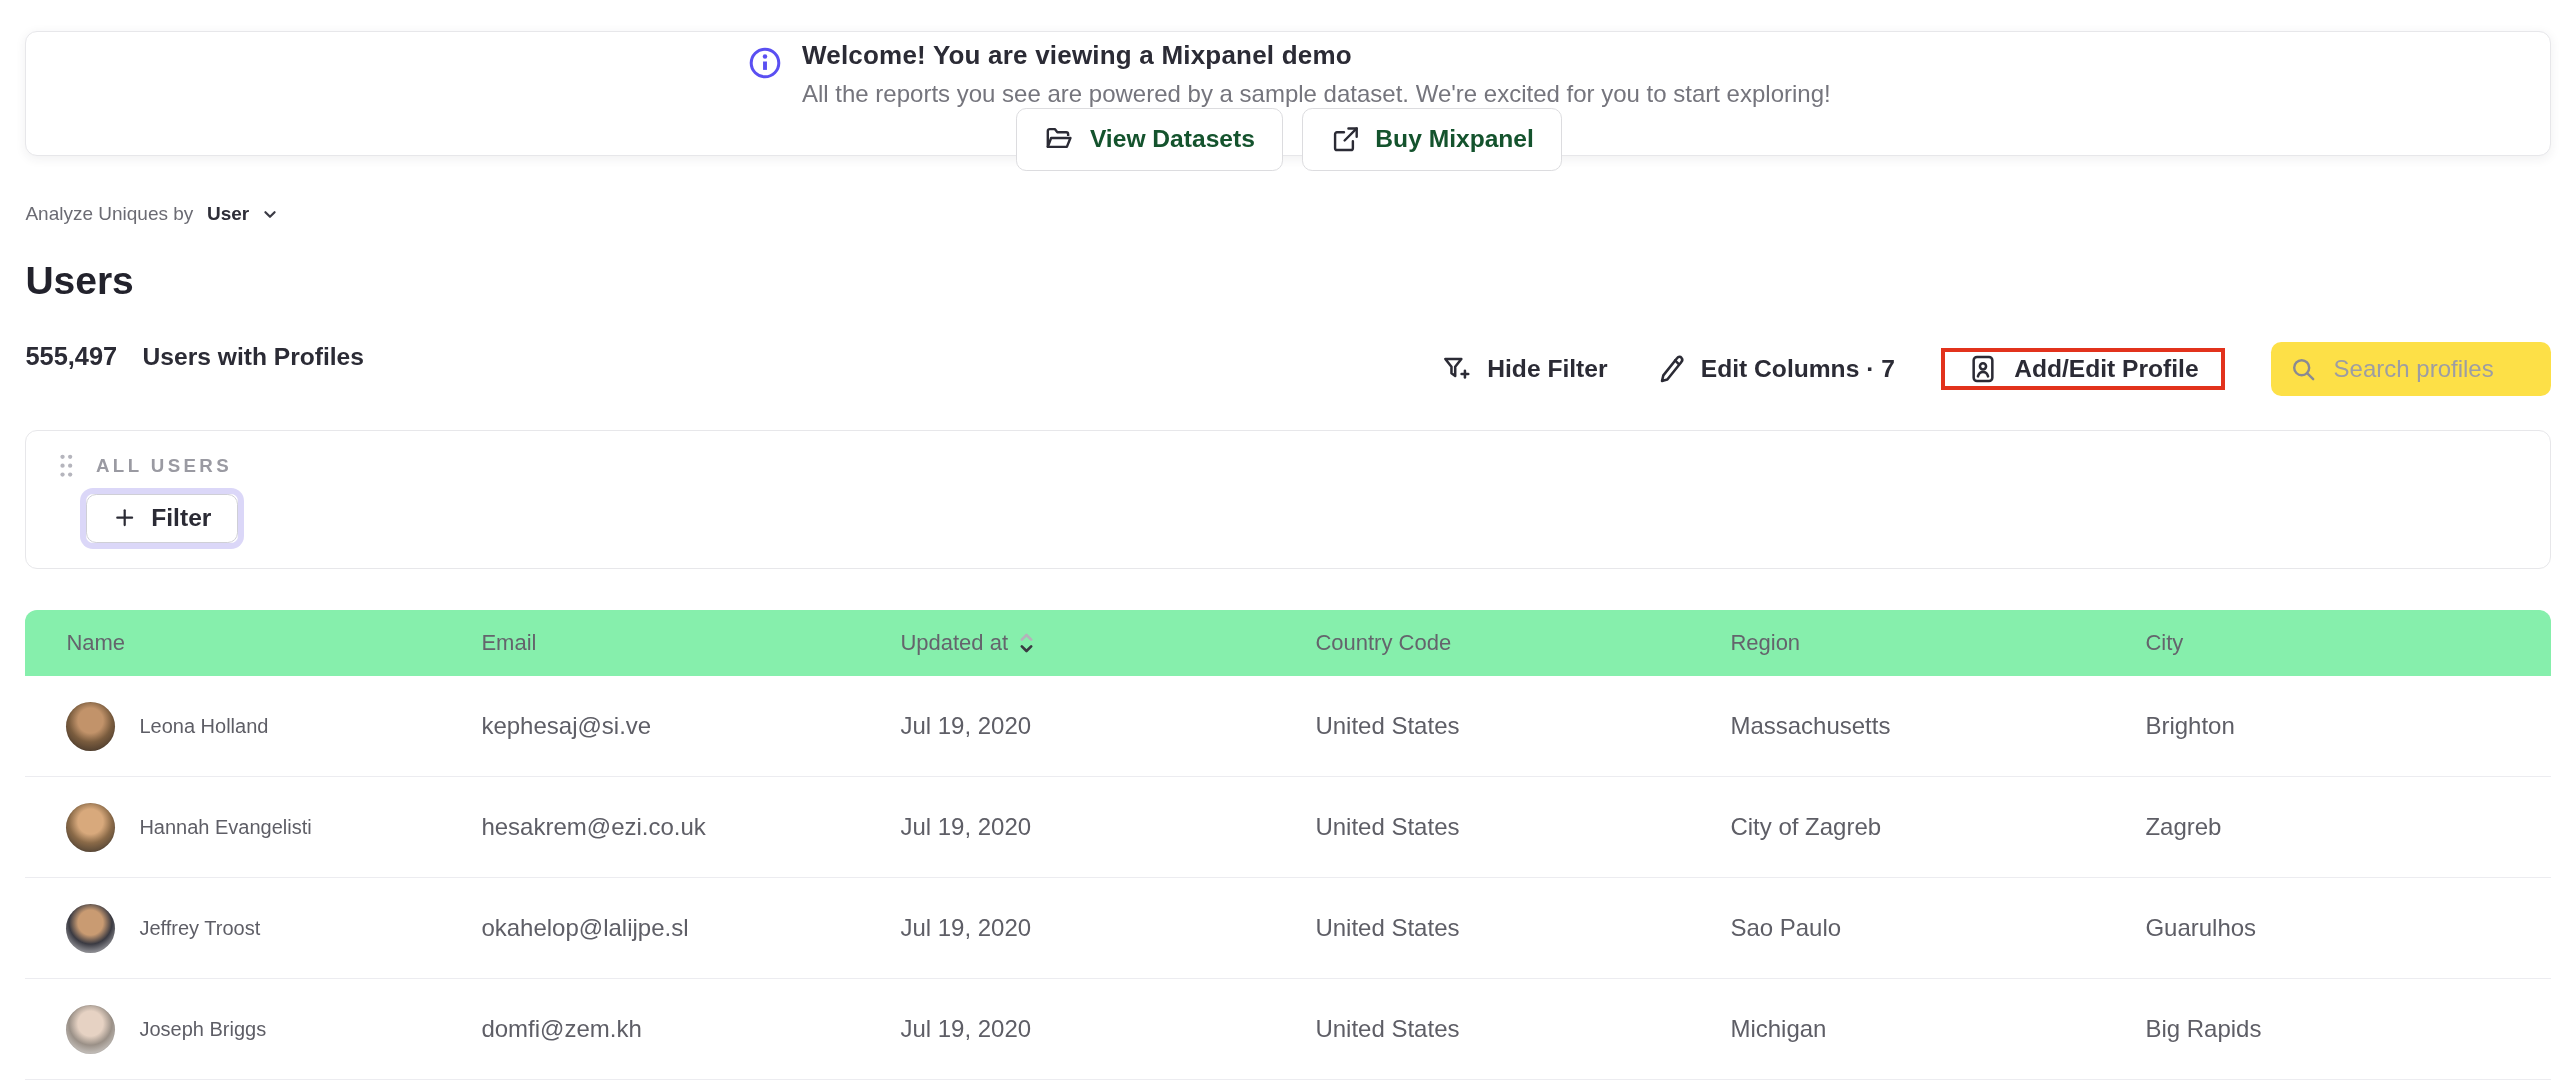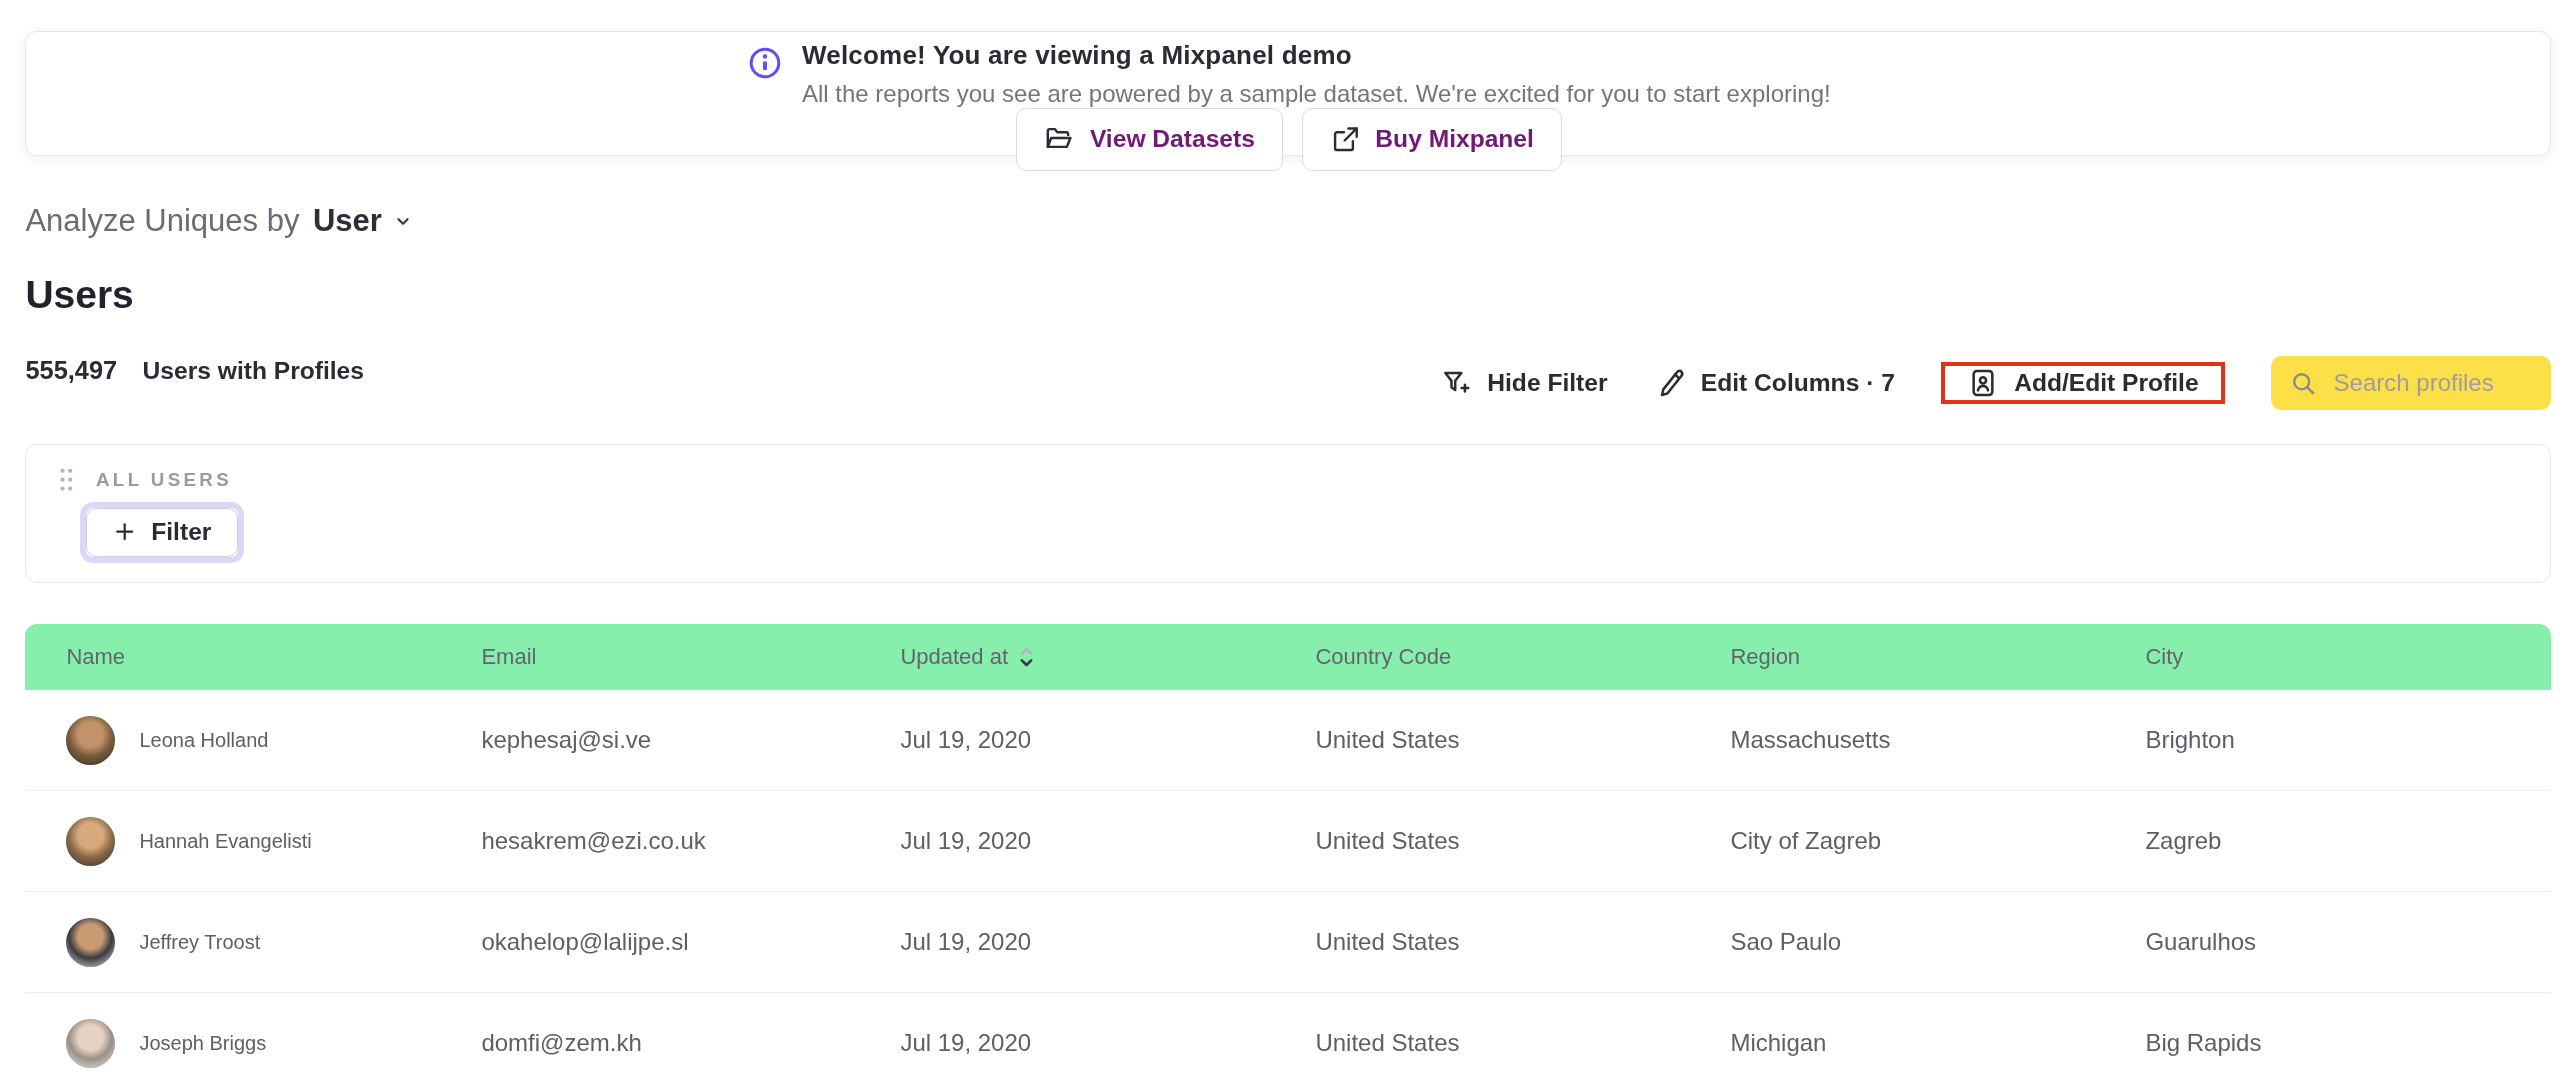--- a/index.html
+++ b/index.html
@@ -13,25 +13,25 @@
             box-shadow:0 2.5px 10.2px rgba(40,40,60,.07);
             display:flex; align-items:center; justify-content:space-between;
             padding:8px 34px 0 36px;flex-direction:column; }
   .banner-left { display:flex; align-items:flex-start; gap:18.7px; }
   .banner-info-icon { margin-top:5.1px; flex:0 0 auto; }
   .banner-title { font-size:26px; font-weight:700; color:#2b2b35; letter-spacing:0.2px; }
   .banner-sub { font-size:24px; color:#75757d; margin-top:8.5px; }
   .banner-actions { display:flex; gap:18.7px; }
   .btn-outline { display:flex; align-items:center; gap:15.3px; height:63px; padding:0 27px;
                  background:#fff; border:1.7px solid #dcdcdf; border-radius:10.2px;
-                 font-size:24.6px; font-weight:700; color:#701a75; cursor:pointer; }
+                 font-size:24.6px; font-weight:700; color:#14532d; cursor:pointer; }
 
   
   .analyze-row { margin:47px 25.4px 0 25.4px; display:flex; align-items:center;
-                 font-size:31px; color:#6b6b73; gap:13.6px; }
+                 font-size:19px; color:#6b6b73; gap:13.6px; }
   .analyze-value { display:flex; align-items:center; gap:10.2px; color:#2e2e38;
                    font-weight:600; cursor:pointer; }
   .page-title { margin:34px 25.4px 0 25.4px; font-size:39px; font-weight:700; color:#22222c; }
 
   
   .summary-row { margin:39px 25.4px 0 25.4px; display:flex; align-items:flex-start;
                  justify-content:space-between; }
   .summary-left { display:flex; align-items:baseline; gap:25.4px; }
   .summary-count { font-size:25.4px; font-weight:700; color:#2b2b35; }
   .summary-label { font-size:24.6px; font-weight:600; color:#2b2b35; }

